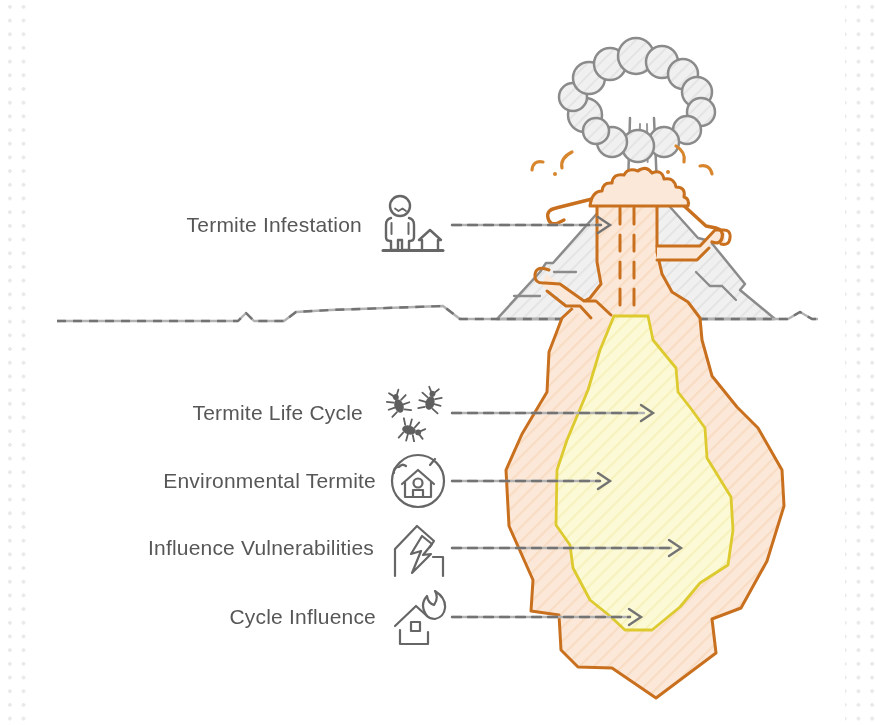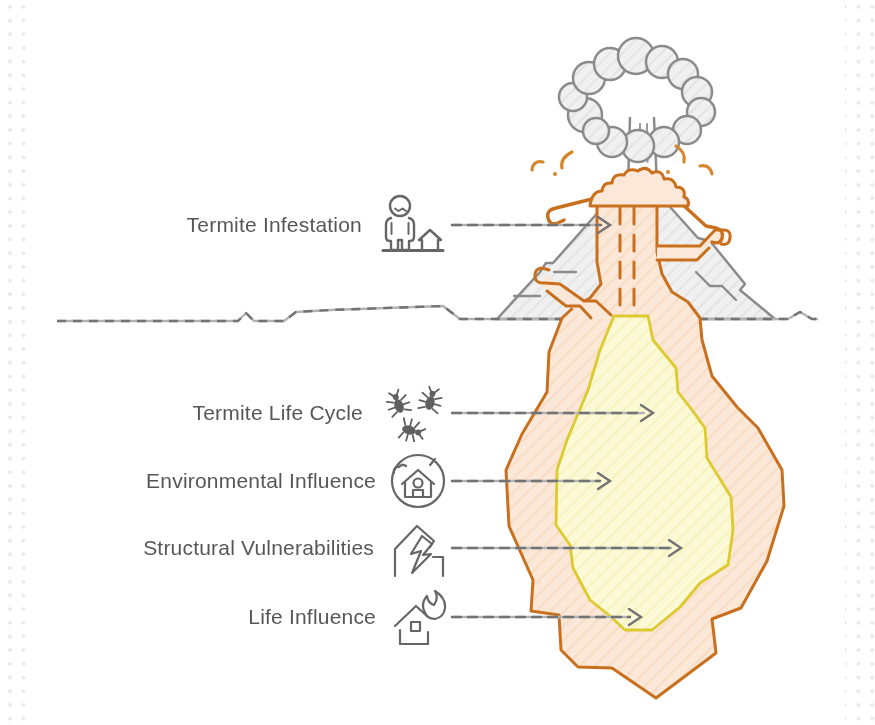--- a/index.html
+++ b/index.html
@@ -207,47 +207,47 @@
             <path d="M -2,-11.5 L -5,-15.5 M 2,-11.5 L 5,-15.5"></path>
             <path d="M -4,-5 L -10,-8 M -4.5,0 L -11,0 M -4,5 L -10,8"></path>
             <path d="M 4,-5 L 10,-8 M 4.5,0 L 11,0 M 4,5 L 10,8"></path>
           </g>
         </g>
       </svg>
     </span>
   </div>
 
   <div class="legend-row row-3">
-    <span class="legend-label">Environmental Influence</span>
+    <span class="legend-label">Environmental Termite</span>
     <span class="icon-box">
       <svg width="58" height="58" viewBox="0 0 58 58" fill="none" stroke="#666666" stroke-width="2.2" stroke-linecap="round" stroke-linejoin="round">
         <circle cx="29" cy="29" r="26"></circle>
         <path d="M 5,21 Q 4,15 10,15 Q 13,11 17,14"></path>
         <path d="M 41,13 L 46,7"></path>
         <path d="M 13,32 L 29,18 L 45,32"></path>
         <path d="M 16,30 V 45 H 42 V 30"></path>
         <circle cx="29" cy="31" r="4.5"></circle>
         <path d="M 24,45 V 38 H 34 V 45"></path>
       </svg>
     </span>
   </div>
 
   <div class="legend-row row-4">
-    <span class="legend-label">Structural Vulnerabilities</span>
+    <span class="legend-label">Influence Vulnerabilities</span>
     <span class="icon-box">
       <svg width="60" height="64" viewBox="0 0 60 64" fill="none" stroke="#666666" stroke-width="2.2" stroke-linecap="round" stroke-linejoin="round">
         <path d="M 8,60 V 33 L 30,10 L 47,25 L 43,31"></path>
         <path d="M 35,20 L 24,38 L 34,35 L 25,57 L 44,38 L 36,39 L 45,28 Z"></path>
         <path d="M 46,41 H 56 V 60"></path>
       </svg>
     </span>
   </div>
 
   <div class="legend-row row-5">
-    <span class="legend-label">Life Influence</span>
+    <span class="legend-label">Cycle Influence</span>
     <span class="icon-box">
       <svg width="58" height="62" viewBox="0 0 58 62" fill="none" stroke="#666666" stroke-width="2.2" stroke-linecap="round" stroke-linejoin="round">
         <path d="M 6,40 L 27,20 L 38,30"></path>
         <path d="M 11,44 V 58 H 39 V 46"></path>
         <path d="M 22,36 h 9 v 9 h -9 z"></path>
         <path d="M 38,30 Q 30,19 38,10 Q 39,17 45,19 Q 50,12 46,5 Q 57,12 56,22 Q 55,31 46,33 Q 41,33 38,30"></path>
       </svg>
     </span>
   </div>
 </div>

